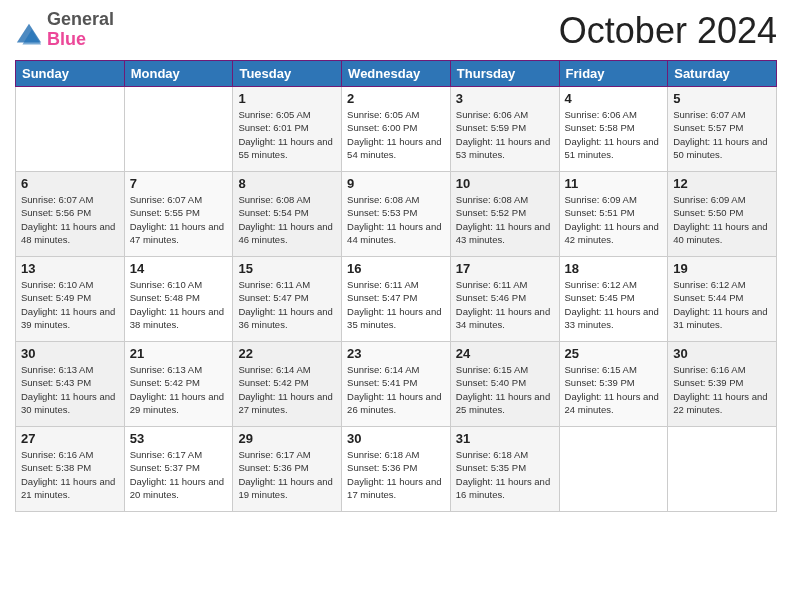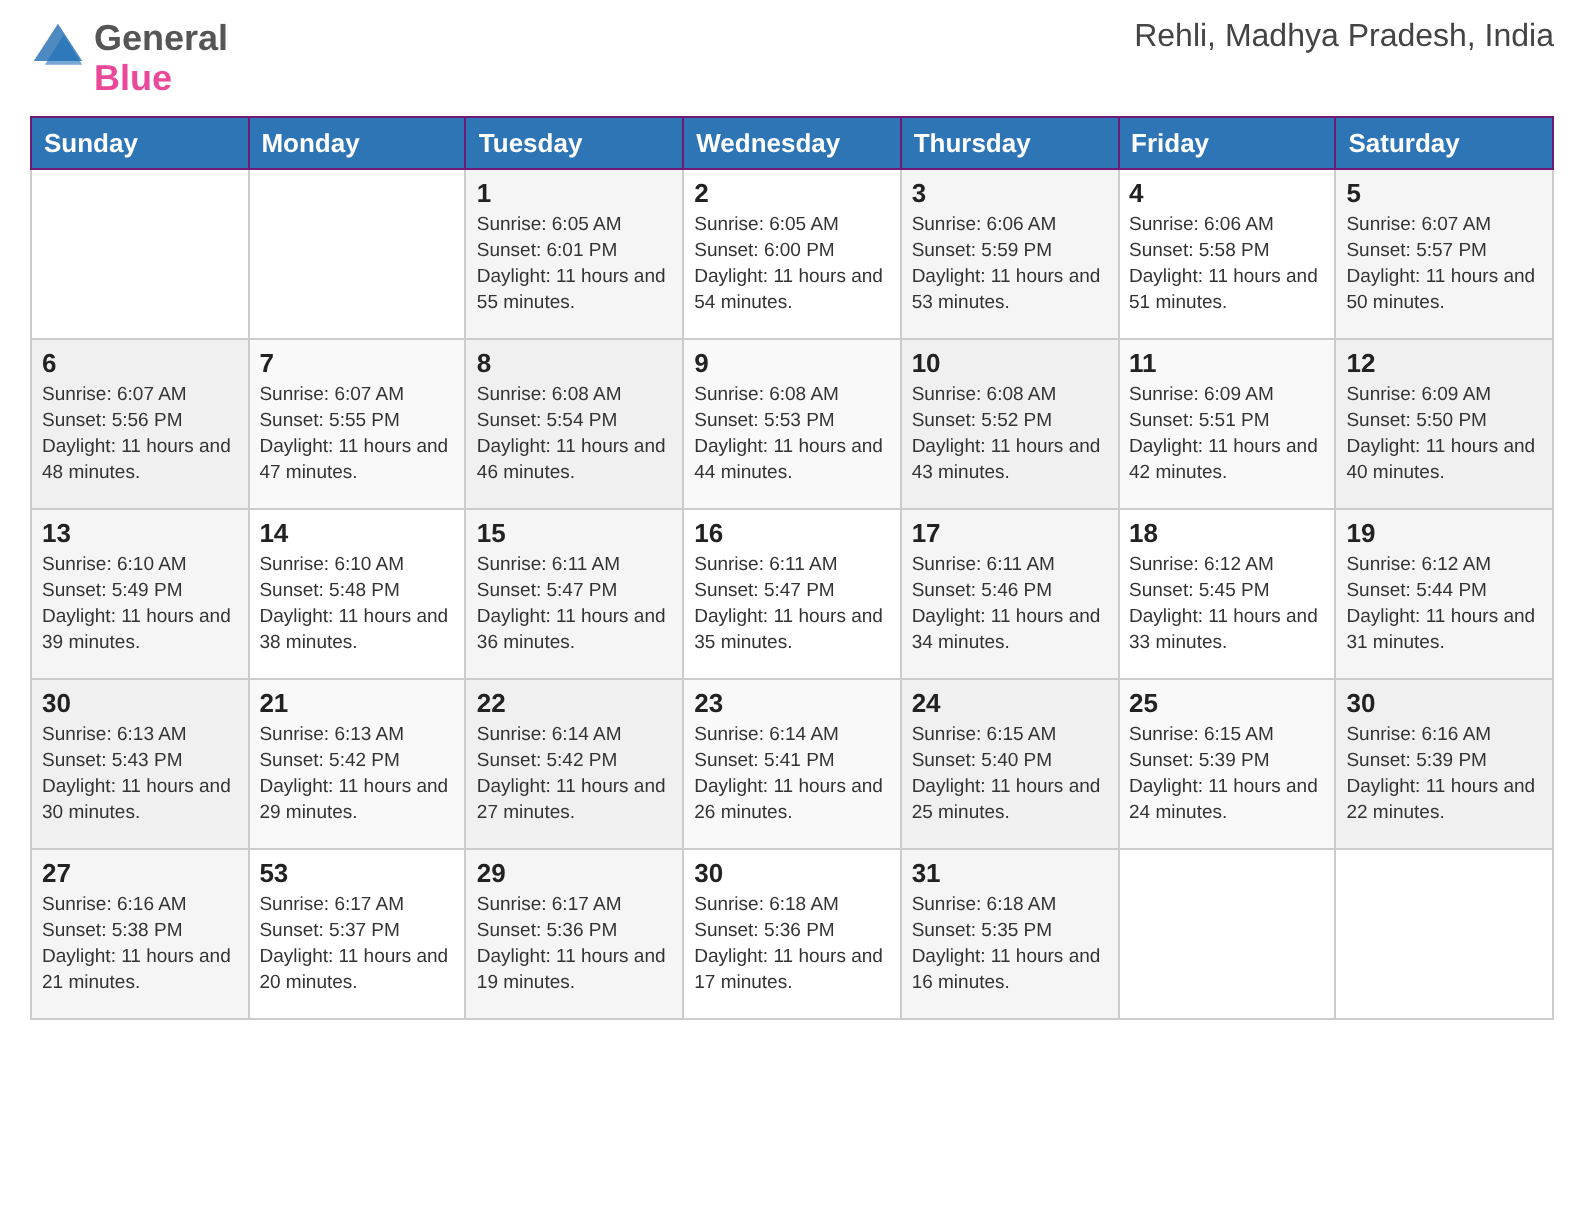--- a/index.html
+++ b/index.html
@@ -11,21 +11,21 @@
       padding: 10px 15px;
     }
     .header {
       display: flex;
       justify-content: space-between;
       align-items: flex-start;
       margin-bottom: 8px;
     }
     .logo {
       display: flex;
-      align-items: flex-start;
+      align-items: flex-end;
       gap: 4px;
     }
     .logo-text {
       font-size: 18px;
       font-weight: bold;
       line-height: 1.1;
     }
     .logo-text .general { color: #555; }
     .logo-text .blue { color: #ec4899; }
     .logo-icon {
@@ -99,21 +99,21 @@
     <svg class="logo-icon" viewBox="0 0 30 30">
       <polygon points="15,2 28,22 2,22" fill="#2e75b6" opacity="0.85"></polygon>
       <polygon points="18,8 28,24 8,24" fill="#1a6eb5" opacity="0.6"></polygon>
     </svg>
     <div class="logo-text">
       <div><span class="general">General</span></div>
       <div><span class="blue">Blue</span></div>
     </div>
   </div>
   <div class="title-section">
-    <div class="subtitle">Rehli, Madhya Pradesh, India</div>
+    <div class="month-title">October 2024</div>
   </div>
 </div>
 
 <table class="calendar">
   <thead>
     <tr>
     <th>Sunday</th>
         <th>Monday</th>
         <th>Tuesday</th>
         <th>Wednesday</th>

